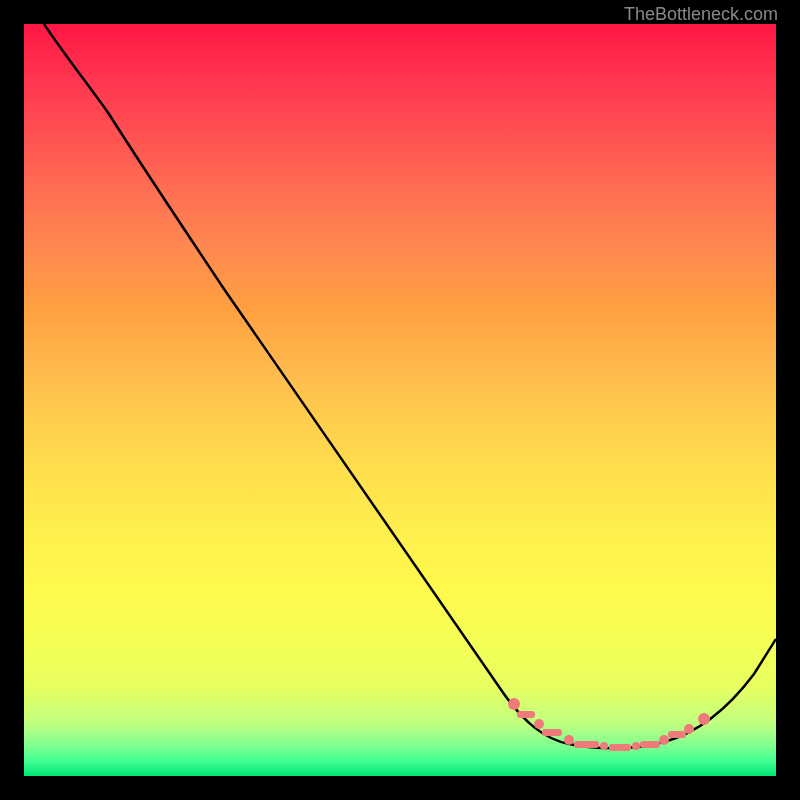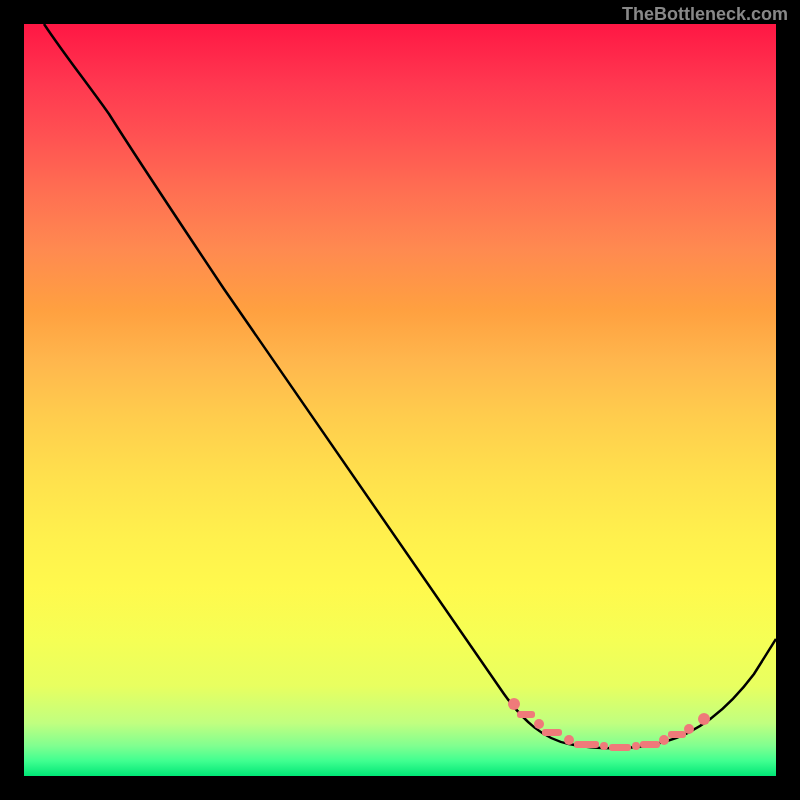--- a/index.html
+++ b/index.html
@@ -36,24 +36,24 @@
       #e8ff60 88%,
       #c0ff80 93%,
       #80ff90 96%,
       #40ff90 98%,
       #00e676 100%
     );
   }
   .watermark {
     position: absolute;
     top: 4px;
-    right: 12px;
+    right: 22px;
     color: #888;
     font-size: 18px;
-    font-weight: bold;
+    font-weight: normal;
     z-index: 10;
     text-align: right;
   }
   .curve-svg {
     position: absolute;
     top: 0;
     left: 0;
     width: 100%;
     height: 100%;
   }

